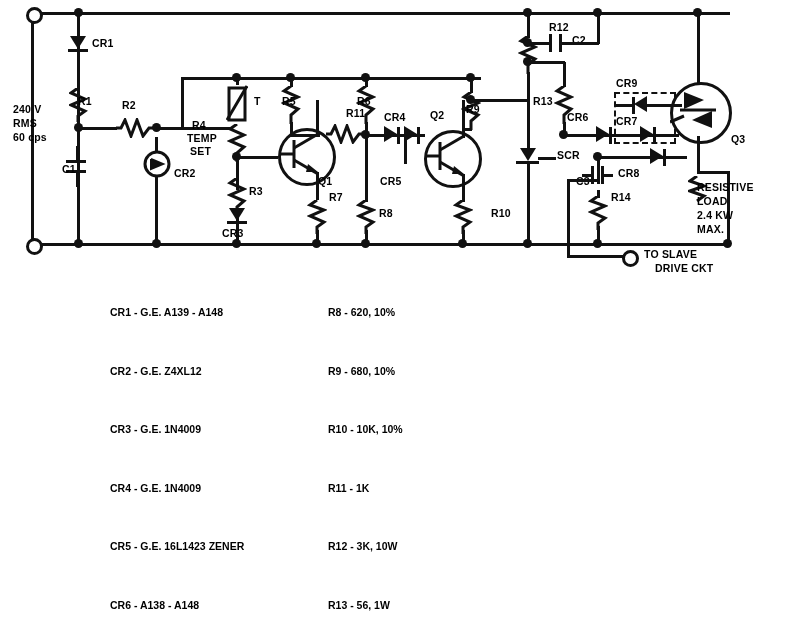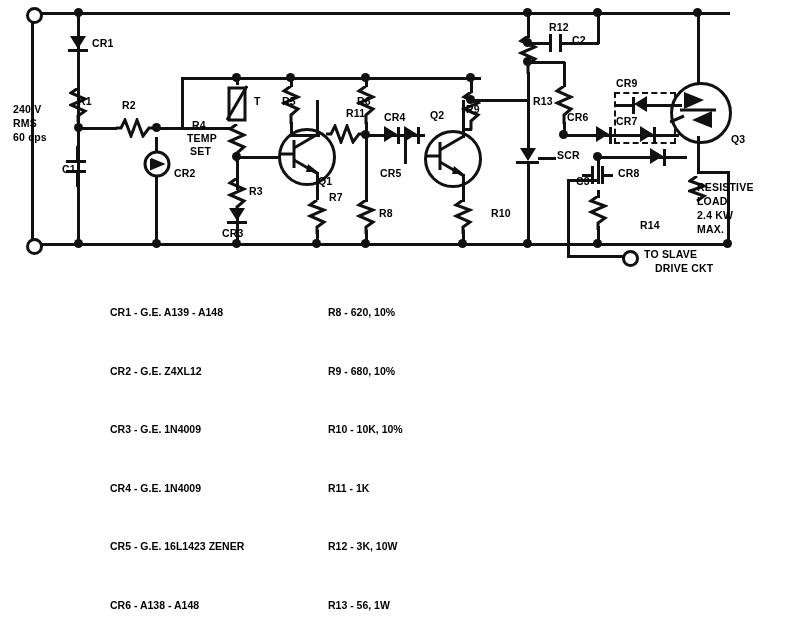--- a/index.html
+++ b/index.html
@@ -181,21 +181,21 @@
   <div class="wire v" style="left:365px;top:122px;height:80px;"></div>
   <div class="node" style="left:361px;top:130px;"></div>
 
   <div class="wire h" style="left:365px;top:134px;width:60px;"></div>
   <div class="lbl" style="left:384px;top:112px;">CR4</div>
   <div class="diode right" style="left:384px;top:126px;"></div>
   <div class="dbar" style="left:397px;top:127px;width:3px;height:17px;"></div>
 
   <div class="diode right" style="left:404px;top:126px;"></div>
   <div class="dbar" style="left:417px;top:127px;width:3px;height:17px;"></div>
-  <div class="lbl" style="left:380px;top:168px;">CR5</div>
+  <div class="lbl" style="left:380px;top:176px;">CR5</div>
   <div class="wire v" style="left:404px;top:134px;height:30px;"></div>
 
   <div class="trans" style="left:424px;top:130px;width:52px;height:52px;"></div>
   <div style="position:absolute;left:424px;top:130px;width:52px;height:52px;">
     <svg width="52" height="52" viewBox="0 0 52 52">
       <line x1="16" y1="12" x2="16" y2="40" stroke="#111" stroke-width="3"></line>
       <line x1="2" y1="26" x2="16" y2="26" stroke="#111" stroke-width="3"></line>
       <line x1="16" y1="20" x2="40" y2="6" stroke="#111" stroke-width="3"></line>
       <line x1="16" y1="32" x2="40" y2="46" stroke="#111" stroke-width="3"></line>
       <polygon points="30,36 40,44 28,44" fill="#111"></polygon>
@@ -317,21 +317,21 @@
     <div class="wire v" style="left:19px;top:0px;height:18px;"></div>
     <div class="wire h" style="left:22px;top:8px;width:9px;"></div>
   </div>
   <div class="lbl" style="left:576px;top:176px;">C3</div>
 
   <div style="position:absolute;left:588px;top:196px;width:20px;height:34px;">
     <svg width="20" height="34" viewBox="0 0 20 34">
         <polyline points="10,0 3,5 17,10 3,16 17,22 10,27 10,34" fill="none" stroke="#111" stroke-width="3"></polyline>
       </svg>
   </div>
-  <div class="lbl" style="left:611px;top:220px;margin-left:29px;">R14</div>
+  <div class="lbl" style="left:611px;top:192px;">R14</div>
   <div class="wire v" style="left:597px;top:190px;height:8px;"></div>
   <div class="wire v" style="left:597px;top:226px;height:18px;"></div>
   <div class="node" style="left:593px;top:239px;"></div>
 
   <div class="wire v" style="left:567px;top:180px;height:76px;"></div>
   <div class="wire h" style="left:567px;top:179px;width:30px;"></div>
   <div class="wire h" style="left:567px;top:255px;width:60px;"></div>
   <div class="ring" style="left:622px;top:250px;"></div>
   <div class="lbl" style="left:644px;top:249px;">TO SLAVE</div>
   <div class="lbl" style="left:655px;top:263px;">DRIVE CKT</div>

